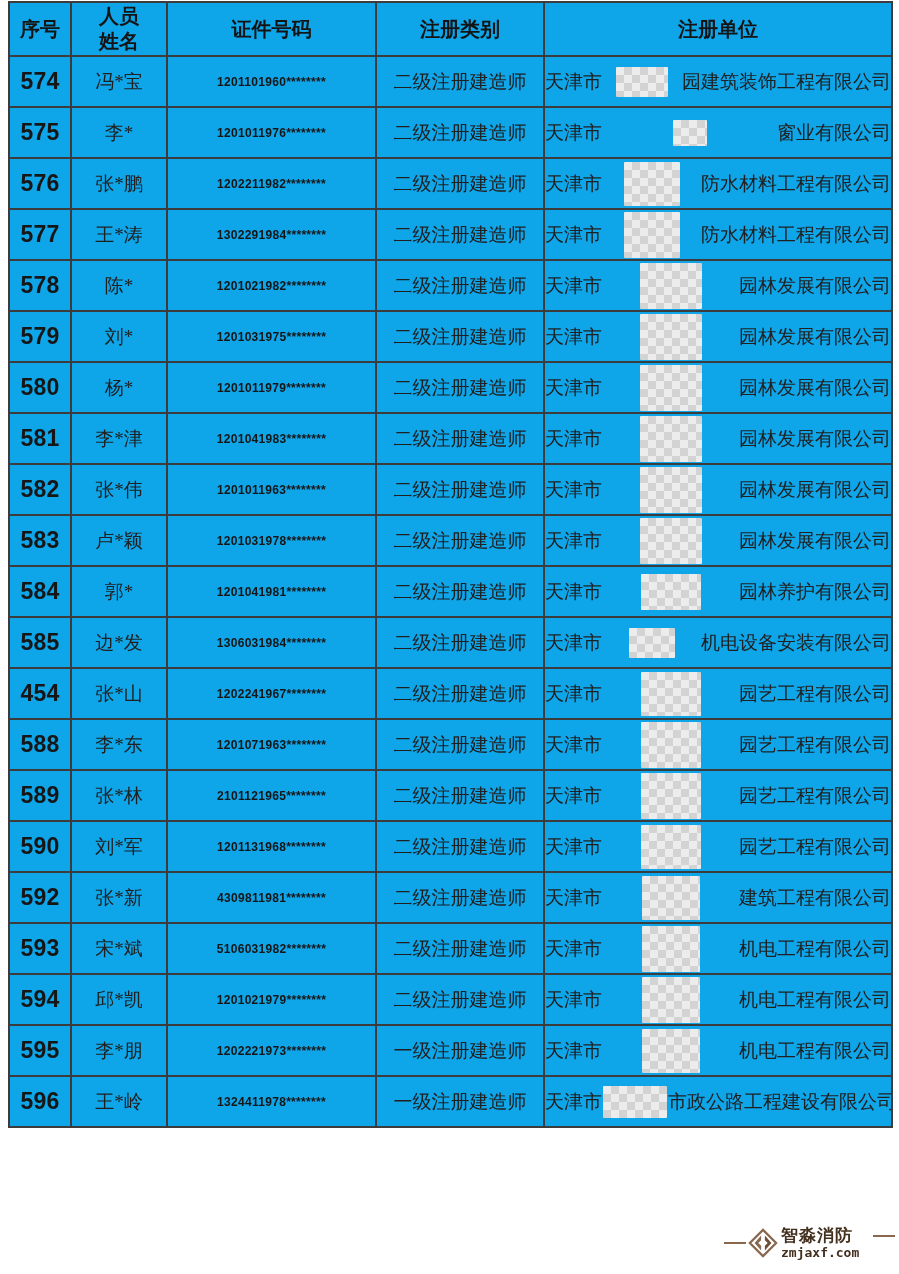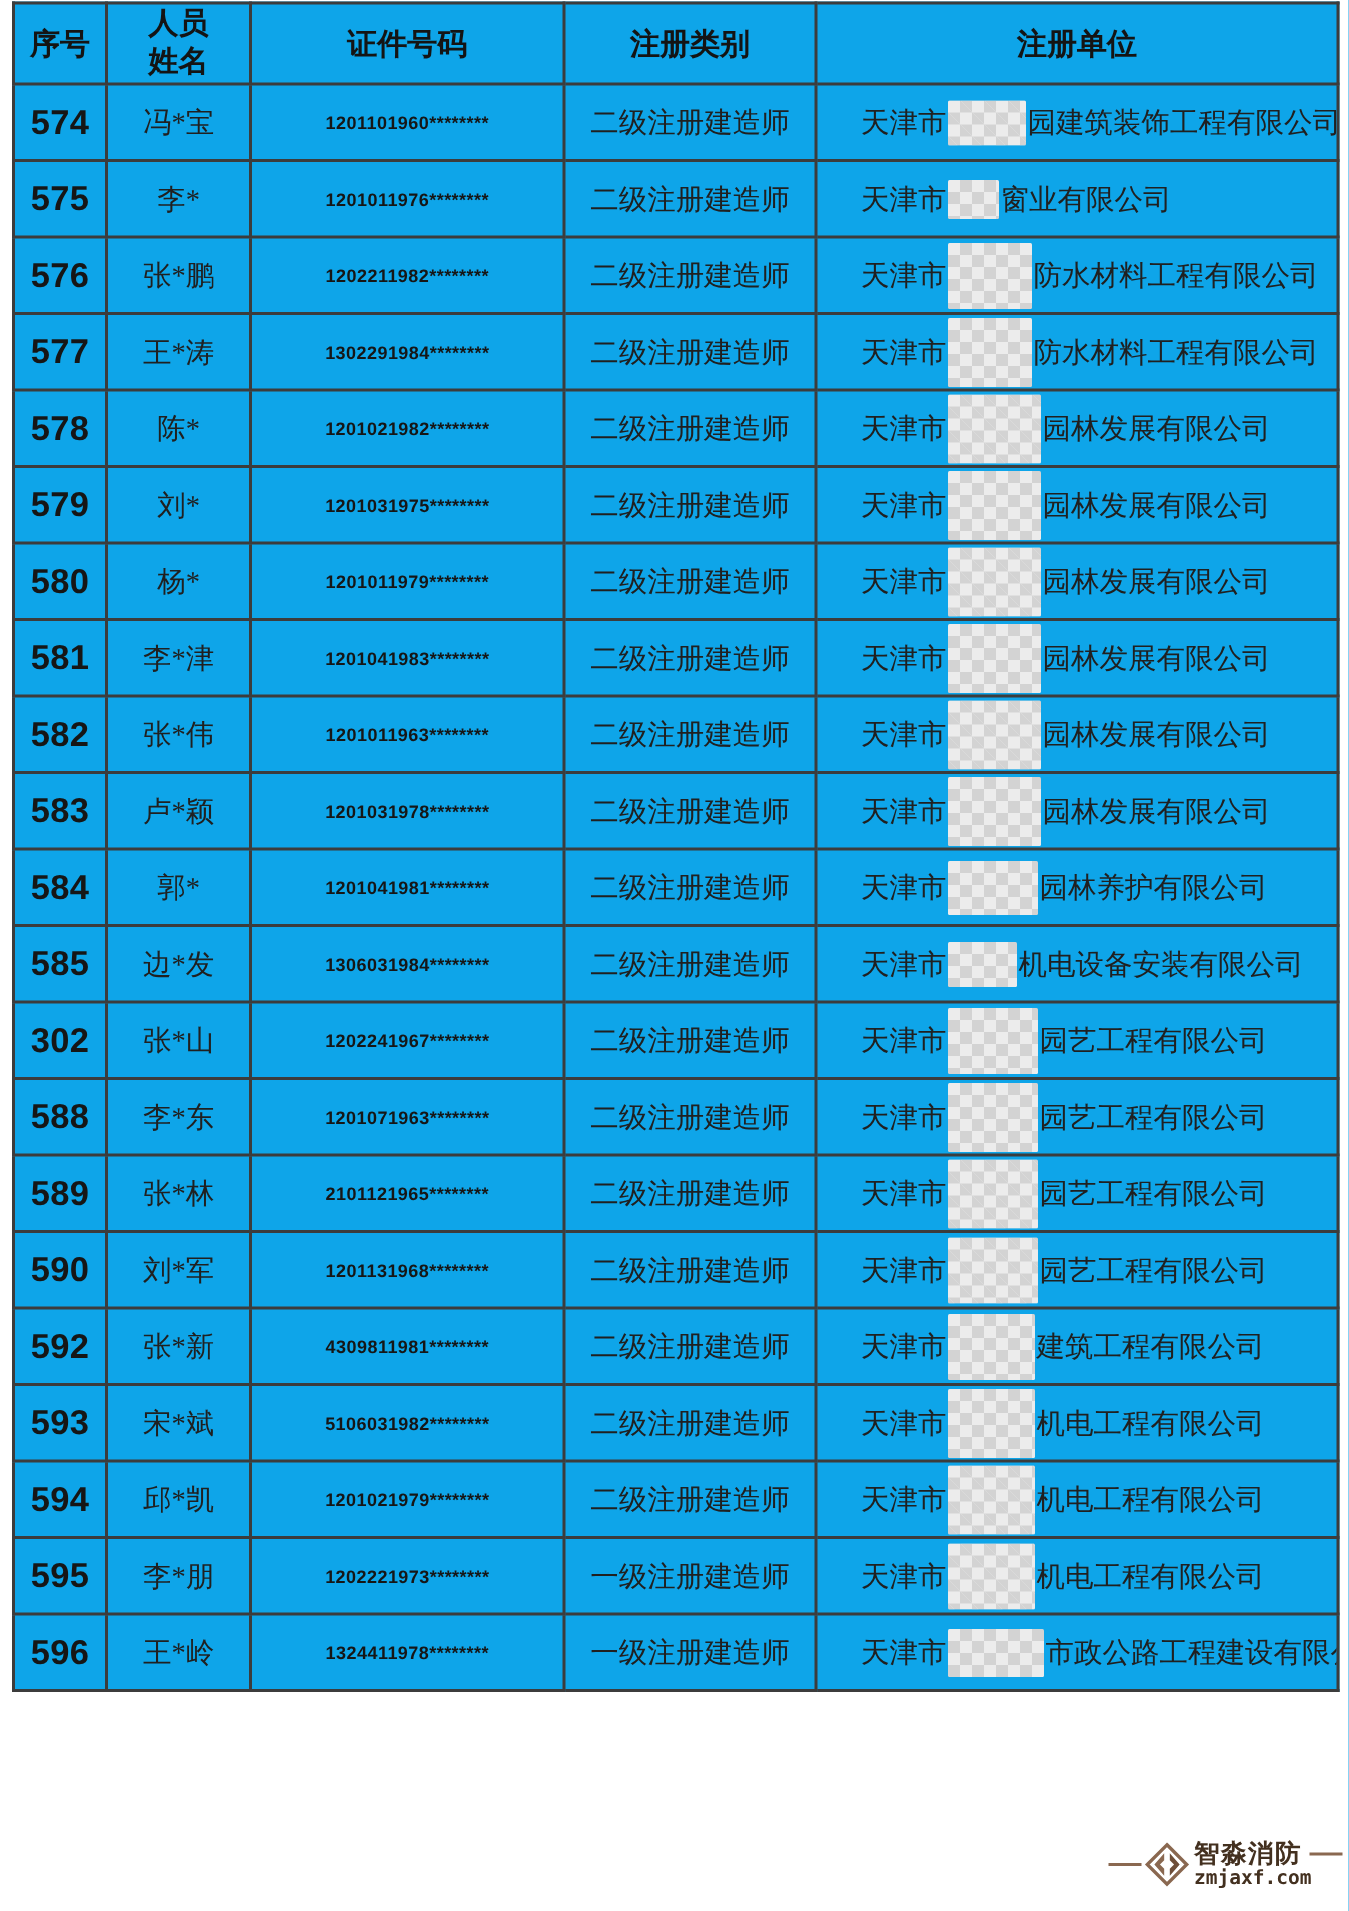--- a/index.html
+++ b/index.html
@@ -31,41 +31,41 @@
     font-weight:600;font-size:23px;letter-spacing:0.2px;color:#161616;margin-top:20px;
   }
   td.idnum{
     font-family:"Liberation Sans","DejaVu Sans",sans-serif;
     font-weight:600;font-size:12px;letter-spacing:0.3px;color:#161616;
     white-space:nowrap;
   }
   td.name,td.cat{font-size:19px;color:#202020;}
   .hdr-wrap2{display:inline-block;width:44px;word-break:break-all;line-height:1.25;}
   td.unit .unit-wrap{
-    display:flex;align-items:center;justify-content:flex-start;
-    height:49px;font-size:19px;color:#202020;white-space:nowrap;padding-left:29px;
+    display:flex;align-items:center;justify-content:space-between;
+    height:49px;font-size:19px;color:#202020;white-space:nowrap;
   }
   .redact{
     display:inline-block;flex:0 0 auto;margin:0 1px;
     background-color:#e2e2e2;
     background-image:
       linear-gradient(45deg,#d3d3d3 25%,transparent 25%,transparent 75%,#d3d3d3 75%),
       linear-gradient(45deg,#d3d3d3 25%,#ececec 25%,#ececec 75%,#d3d3d3 75%);
     background-size:16px 16px;
     background-position:0 0,8px 8px;
     border-radius:1px;
   }
   .watermark{
     position:absolute;right:4px;top:1227px;
     display:flex;align-items:center;z-index:5;background:transparent;
   }
   .wm-rule{width:22px;height:2px;background:#8a6850;flex:0 0 auto;}
   .wm-logo{width:30px;height:30px;margin:0 3px 0 2px;flex:0 0 auto;}
   .wm-text-col{display:flex;flex-direction:column;align-items:flex-start;line-height:1.05;}
-  .wm-title-row{display:flex;align-items:center;}
+  .wm-title-row{display:flex;align-items:center;gap:15px;}
   .wm-title{
     font-family:"Liberation Sans","DejaVu Sans",sans-serif;
     font-weight:700;font-size:17px;color:#43301f;letter-spacing:1px;
   }
   .wm-title-row .wm-rule{margin-left:5px;}
   .wm-site{
     font-family:"DejaVu Sans Mono","Liberation Mono",monospace;
     font-weight:700;font-size:13px;color:#43301f;margin-top:1px;
   }
 </style>
@@ -240,21 +240,21 @@
         <td class="cat">二级注册建造师</td>
         <td class="unit">
           <div class="unit-wrap">
             <span>天津市</span>
             <span class="redact" style="width: 46px; height: 30px;"></span>
             <span>机电设备安装有限公司</span>
           </div>
         </td>
       </tr>
       <tr>
-        <td class="num">302</td>
+        <td class="num">454</td>
         <td class="name">张*山</td>
         <td class="idnum">1202241967********</td>
         <td class="cat">二级注册建造师</td>
         <td class="unit">
           <div class="unit-wrap">
             <span>天津市</span>
             <span class="redact" style="width: 60px; height: 44px;"></span>
             <span>园艺工程有限公司</span>
           </div>
         </td>

